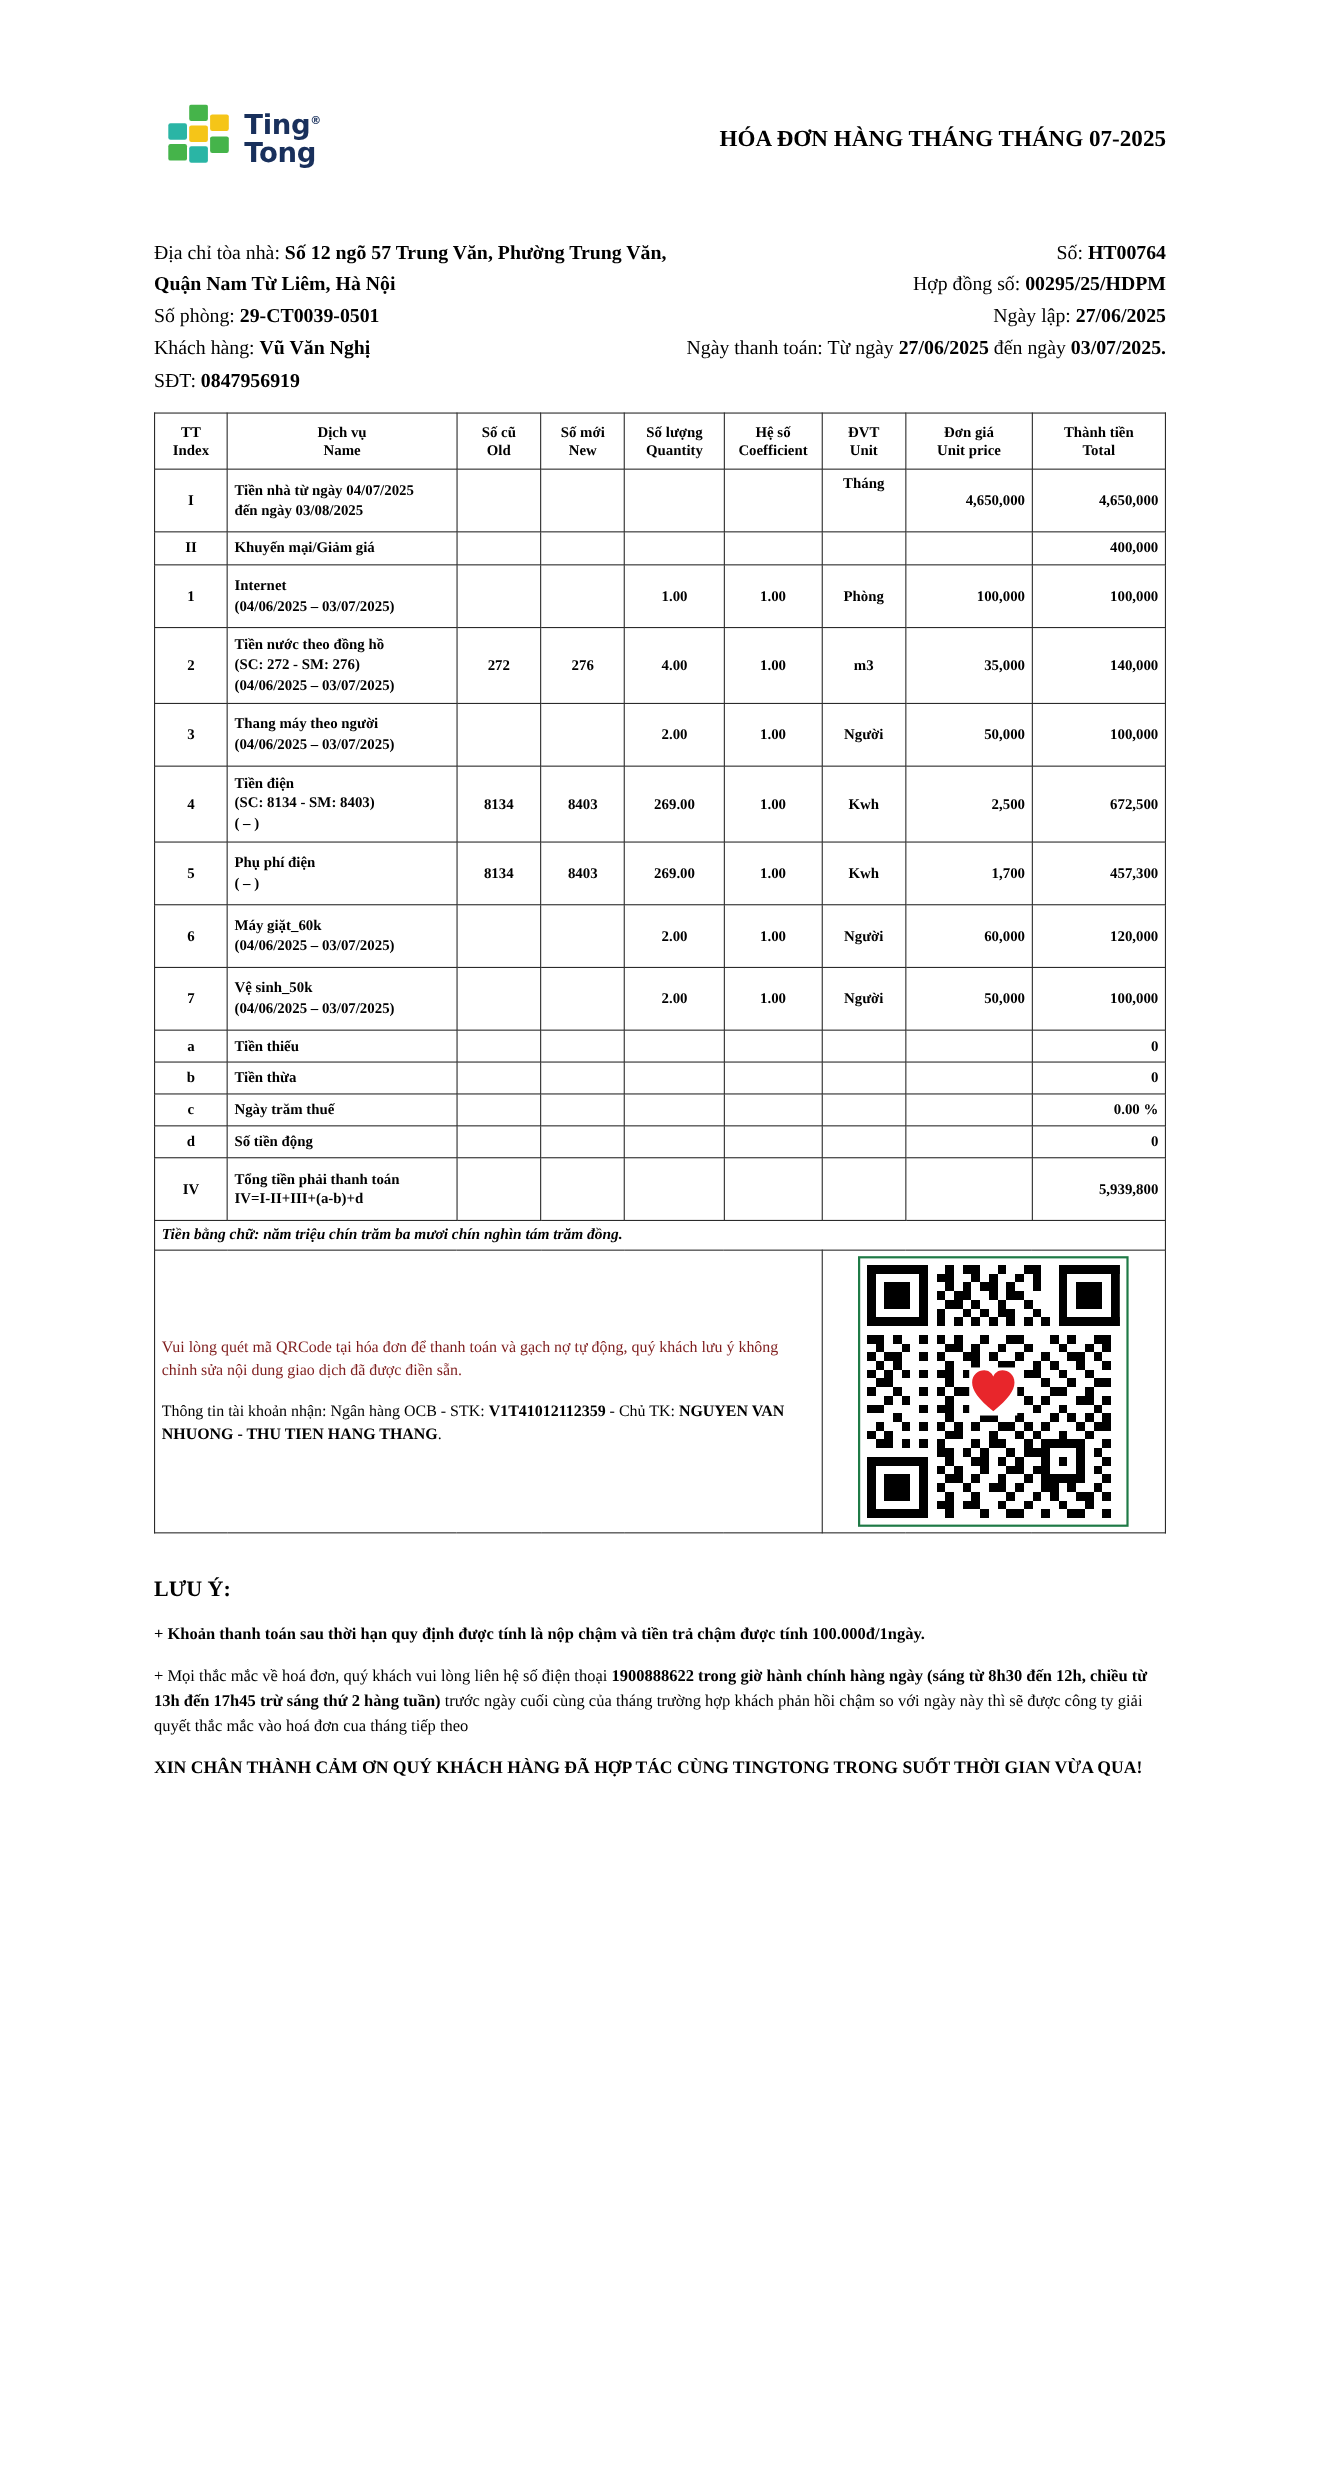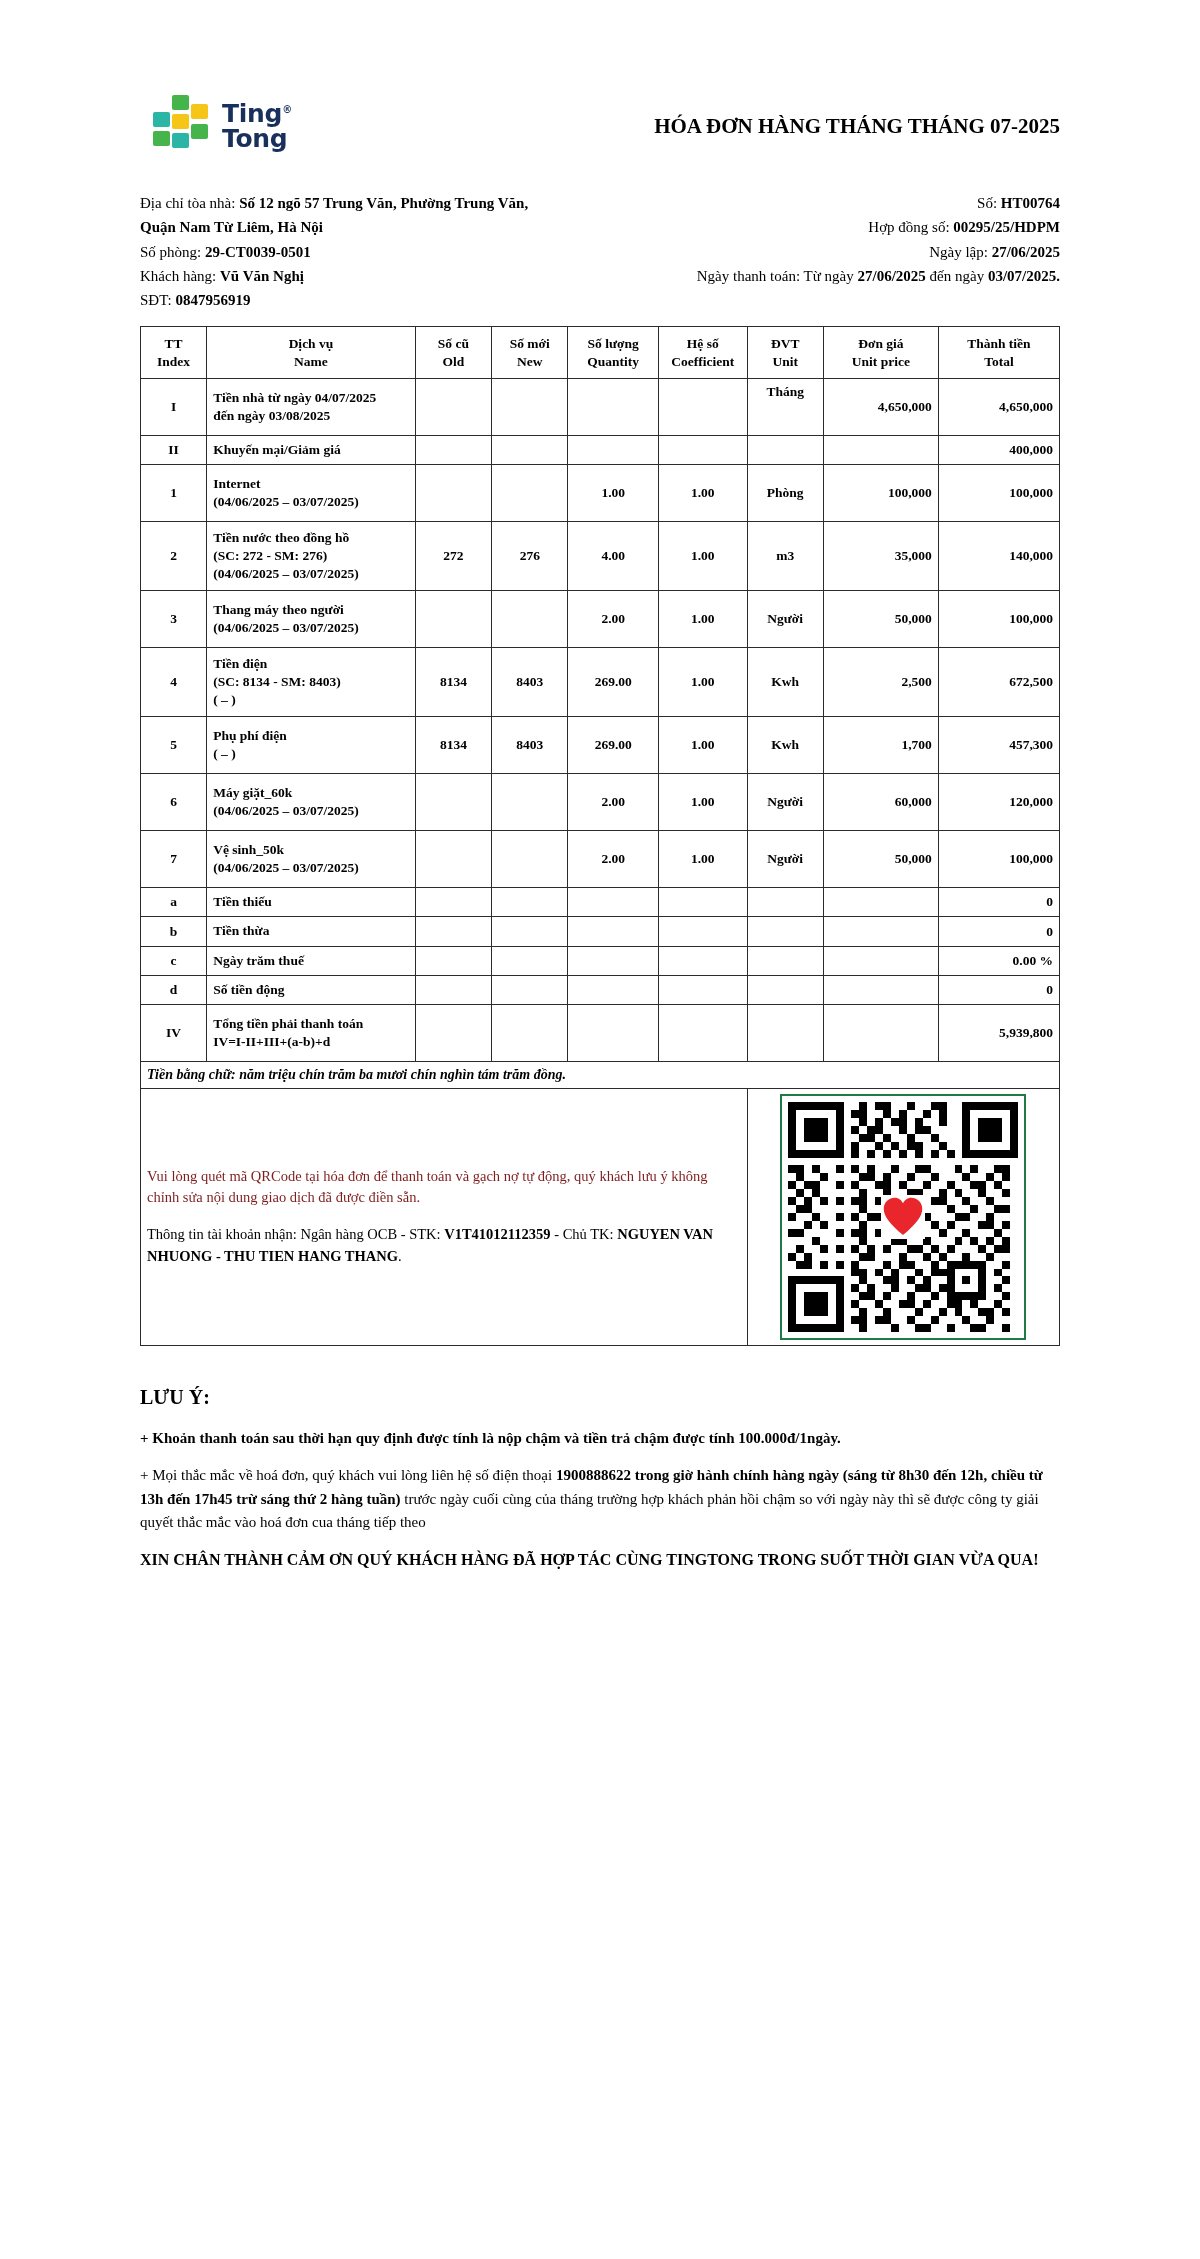--- a/index.html
+++ b/index.html
@@ -17,21 +17,21 @@
     width: 1200px;
     box-sizing: border-box;
     padding: 95px 140px 40px 140px;
     position: relative;
   }
   
   .header {
     display: flex;
     align-items: center;
     justify-content: space-between;
-    margin-bottom: 34px;
+    margin-bottom: 58px;
   }
   .logo-wrap {
     display: flex;
     align-items: center;
     gap: 10px;
     padding-left: 10px;
   }
   .logo-mark {
     width: 62px;
     height: 62px;
@@ -51,21 +51,21 @@
   }
   .doc-title {
     text-align: right;
     font-weight: bold;
     font-size: 21px;
     line-height: 1.35;
     width: 470px;
   }
   
   .meta {
-    font-size: 15px;
+    font-size: 18px;
     line-height: 1.62;
     margin-bottom: 14px;
   }
   .meta-row {
     display: flex;
     justify-content: space-between;
     align-items: baseline;
   }
   .meta-left { text-align: left; }
   .meta-right { text-align: right; }

